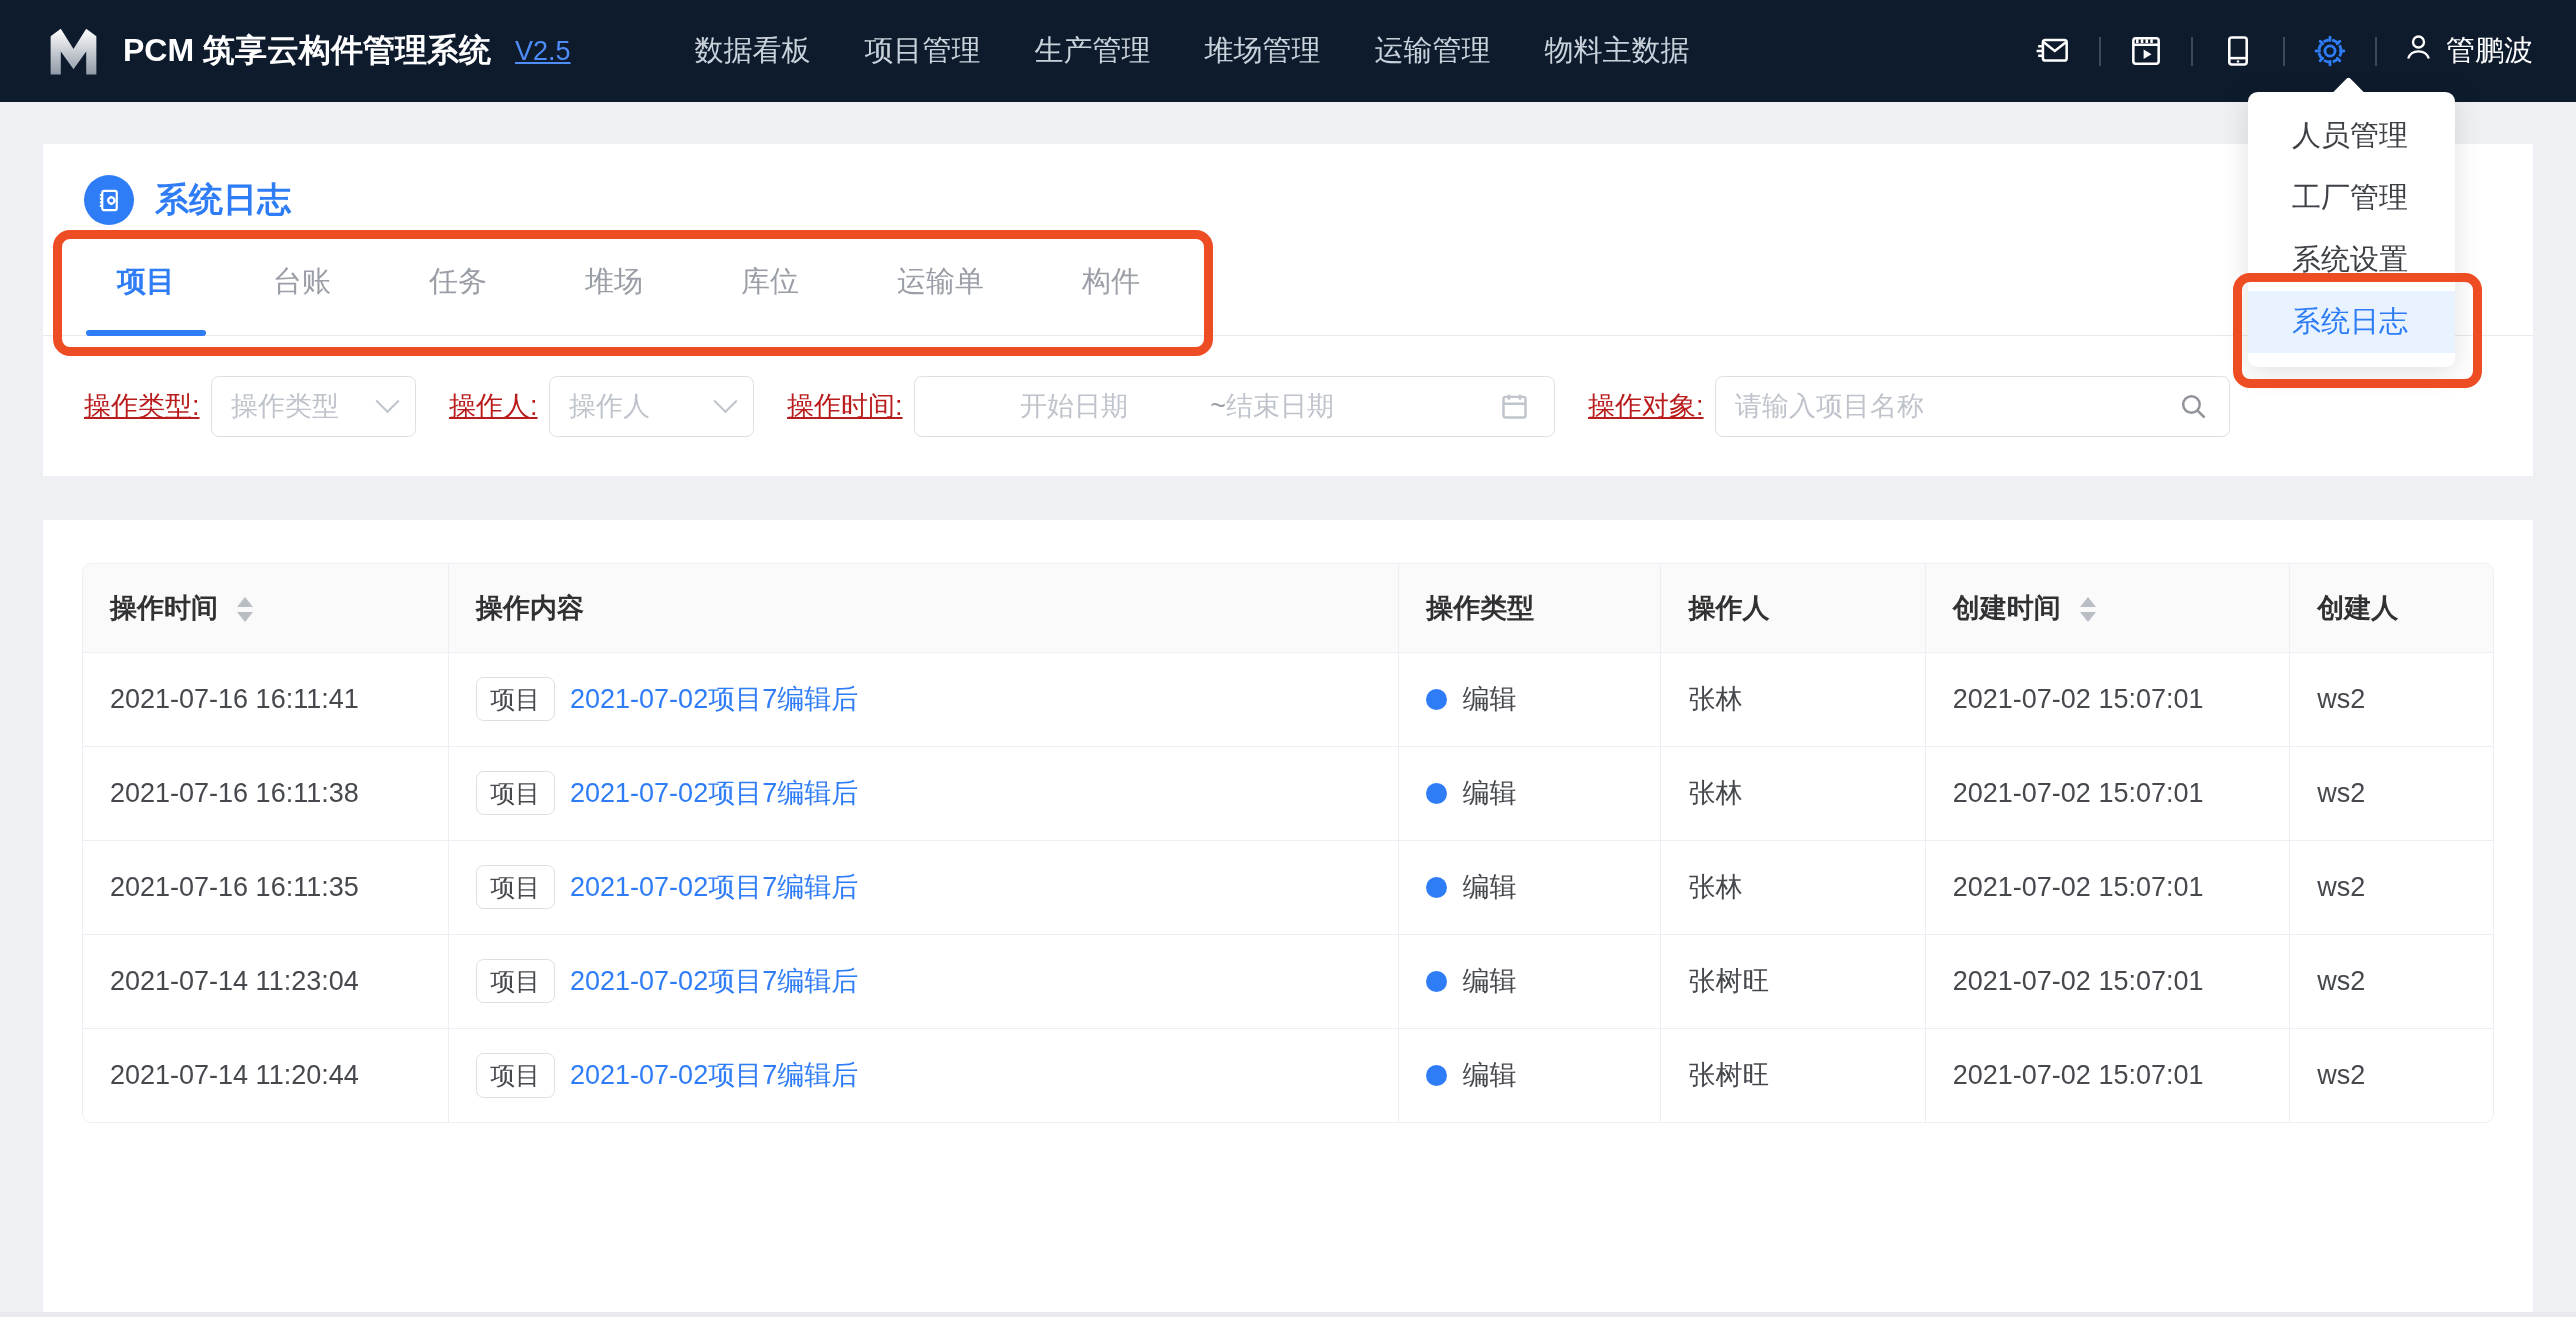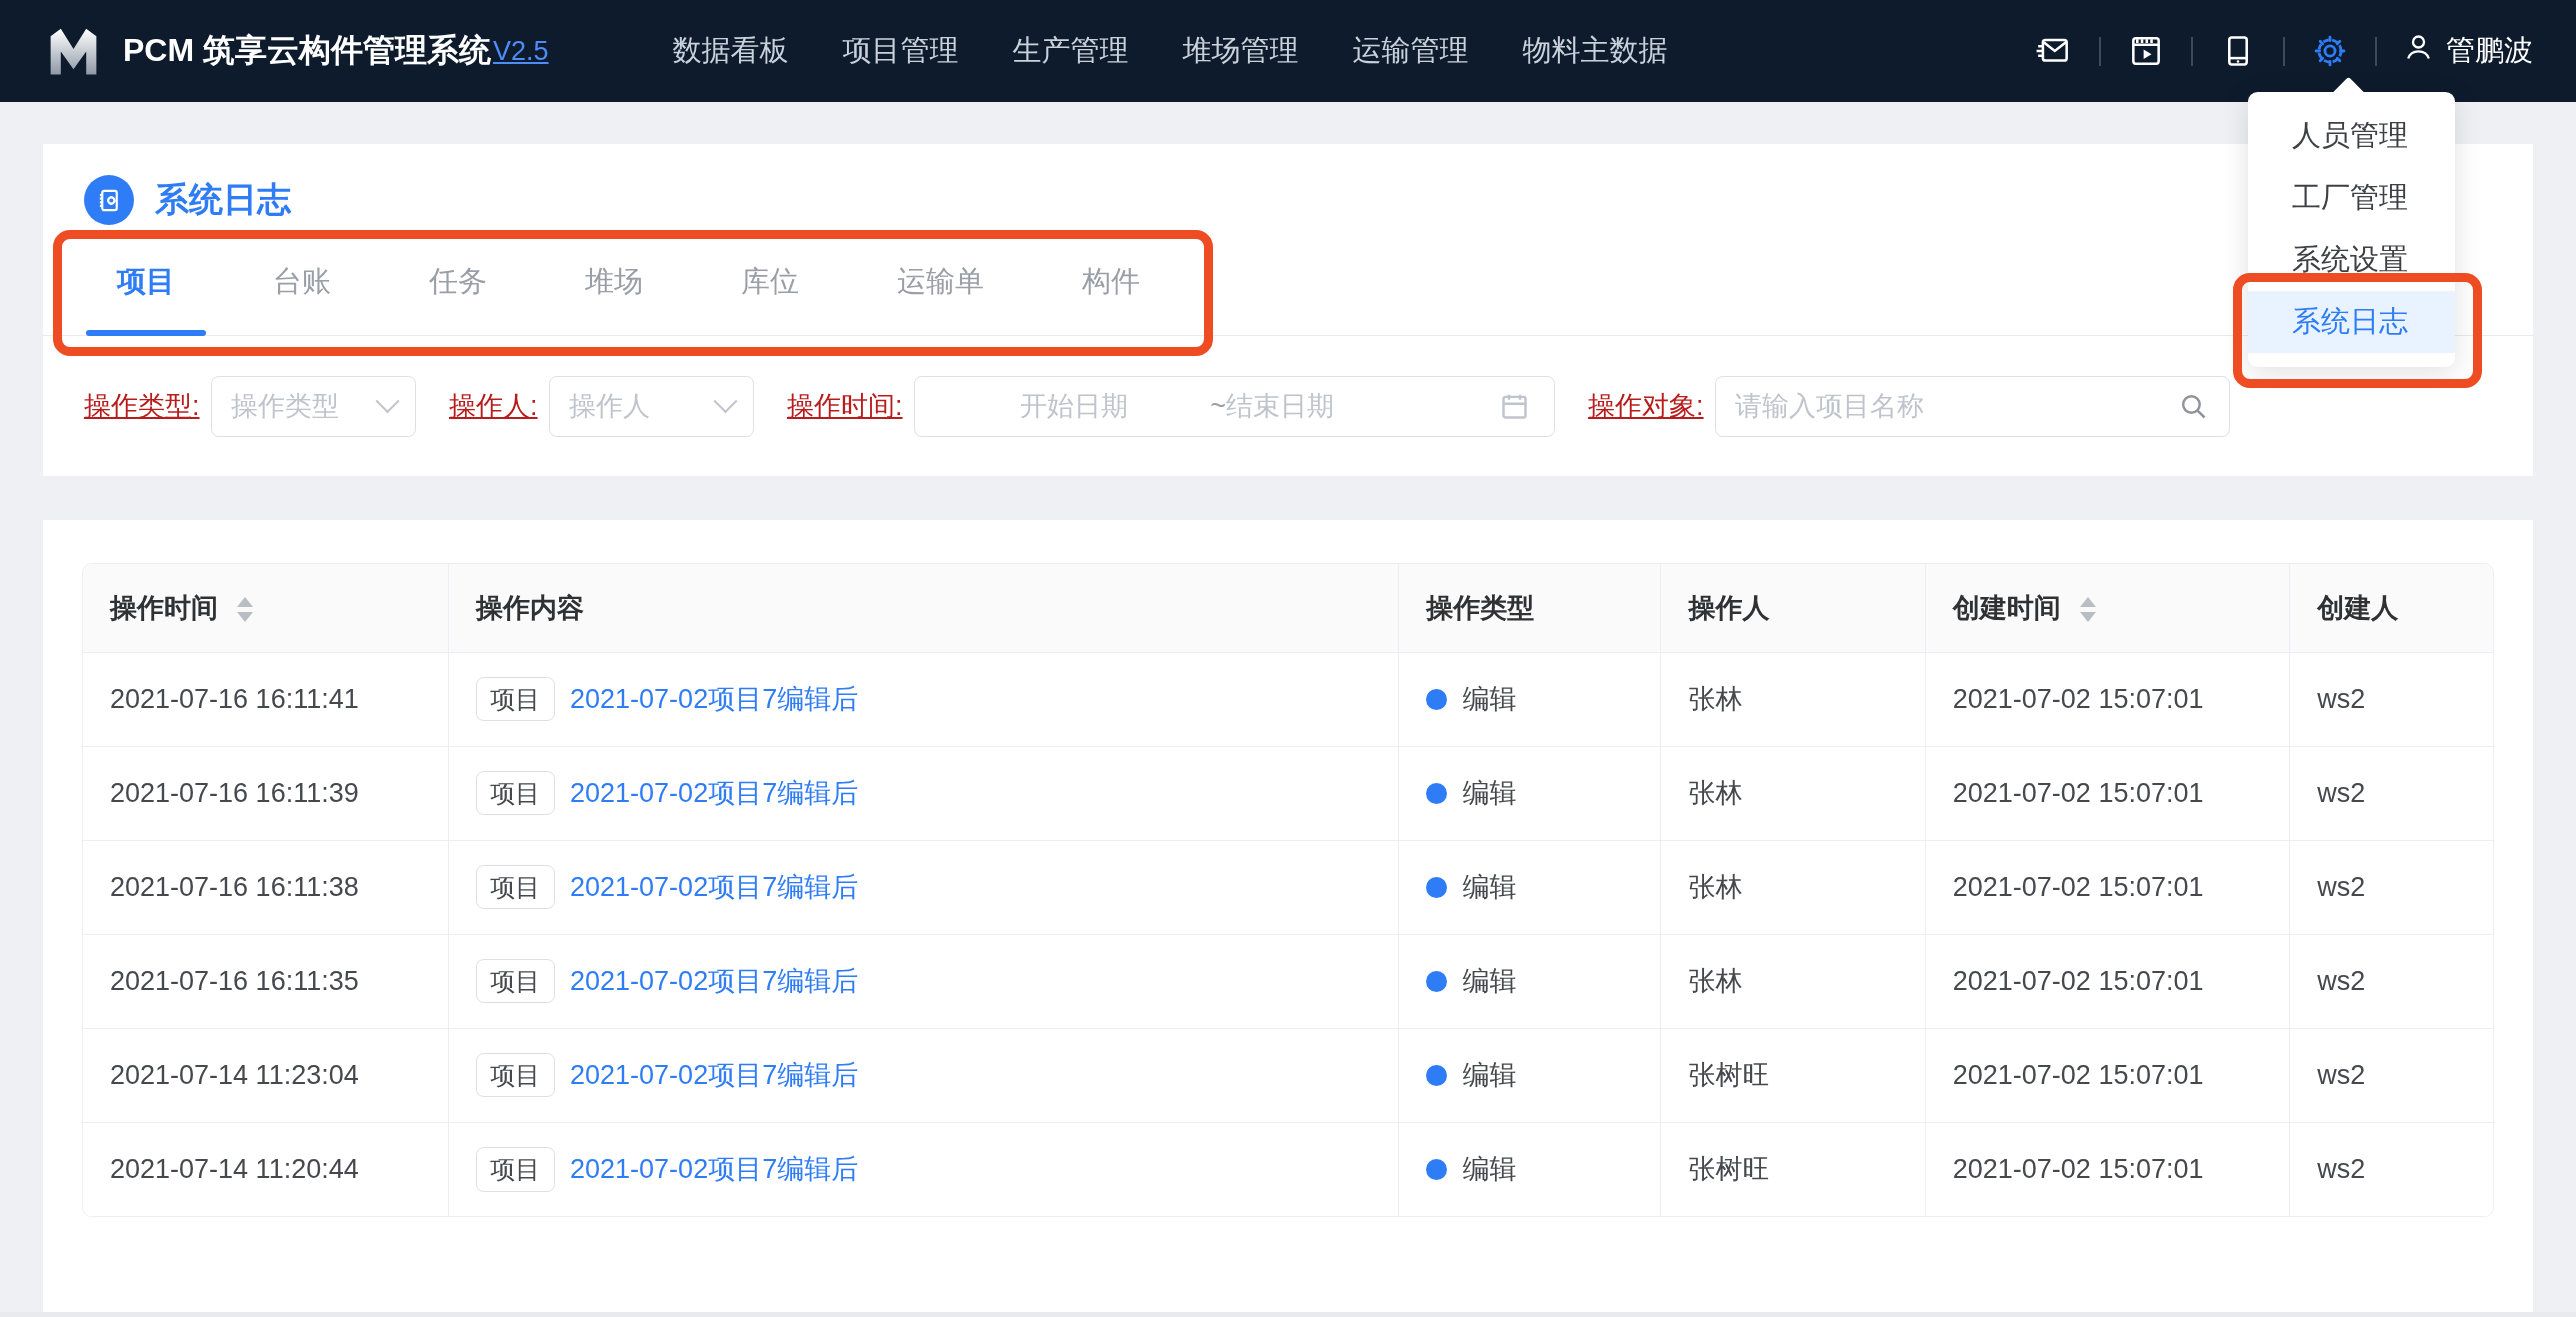--- a/index.html
+++ b/index.html
@@ -13,21 +13,21 @@
     color:#45484d;
   }
 
   
   .navbar {
     position:absolute; left:0; top:0; width:2576px; height:102px;
     background:#0d1b2d; display:flex; align-items:center; padding:4px 43px;
   }
   .logo { width:61px; height:61px; flex:0 0 auto; }
   .app-title { color:#ffffff; font-size:32px; font-weight:bold; margin-left:19px; white-space:nowrap; }
-  .version-link { color:#4e8cf7; font-size:27px; margin-left:2px; text-decoration:underline; cursor:pointer; }
+  .version-link { color:#4e8cf7; font-size:27px; margin-left:24px; text-decoration:underline; cursor:pointer; }
   .nav-menu { display:flex; margin-left:124px; gap:54px; }
   .nav-item { color:#c9d1da; font-size:29px; cursor:pointer; white-space:nowrap; }
   .nav-right { margin-left:auto; display:flex; align-items:center; }
   .nav-icon { width:40px; height:40px; display:flex; align-items:center; justify-content:center; cursor:pointer; }
   .nav-icon svg { width:38px; height:38px; }
   .nav-divider { width:1.9px; height:29px; background:#3c4a5e; margin:0 25px; }
   .nav-user { display:flex; align-items:flex-start; gap:11.5px; color:#ffffff; font-size:29px; cursor:pointer; white-space:nowrap; }
 
   
   .dropdown {
@@ -276,28 +276,20 @@
       <tbody>
         <tr>
           <td>2021-07-16 16:11:41</td>
           <td><span class="tag">项目</span><span class="cell-link">2021-07-02项目7编辑后</span></td>
           <td><span class="dot blue"></span><span>编辑</span></td>
           <td>张林</td>
           <td>2021-07-02 15:07:01</td>
           <td>ws2</td>
         </tr>
         <tr>
-          <td>2021-07-16 16:11:39</td>
-          <td><span class="tag">项目</span><span class="cell-link">2021-07-02项目7编辑后</span></td>
-          <td><span class="dot blue"></span><span>编辑</span></td>
-          <td>张林</td>
-          <td>2021-07-02 15:07:01</td>
-          <td>ws2</td>
-        </tr>
-        <tr>
           <td>2021-07-16 16:11:38</td>
           <td><span class="tag">项目</span><span class="cell-link">2021-07-02项目7编辑后</span></td>
           <td><span class="dot blue"></span><span>编辑</span></td>
           <td>张林</td>
           <td>2021-07-02 15:07:01</td>
           <td>ws2</td>
         </tr>
         <tr>
           <td>2021-07-16 16:11:35</td>
           <td><span class="tag">项目</span><span class="cell-link">2021-07-02项目7编辑后</span></td>

